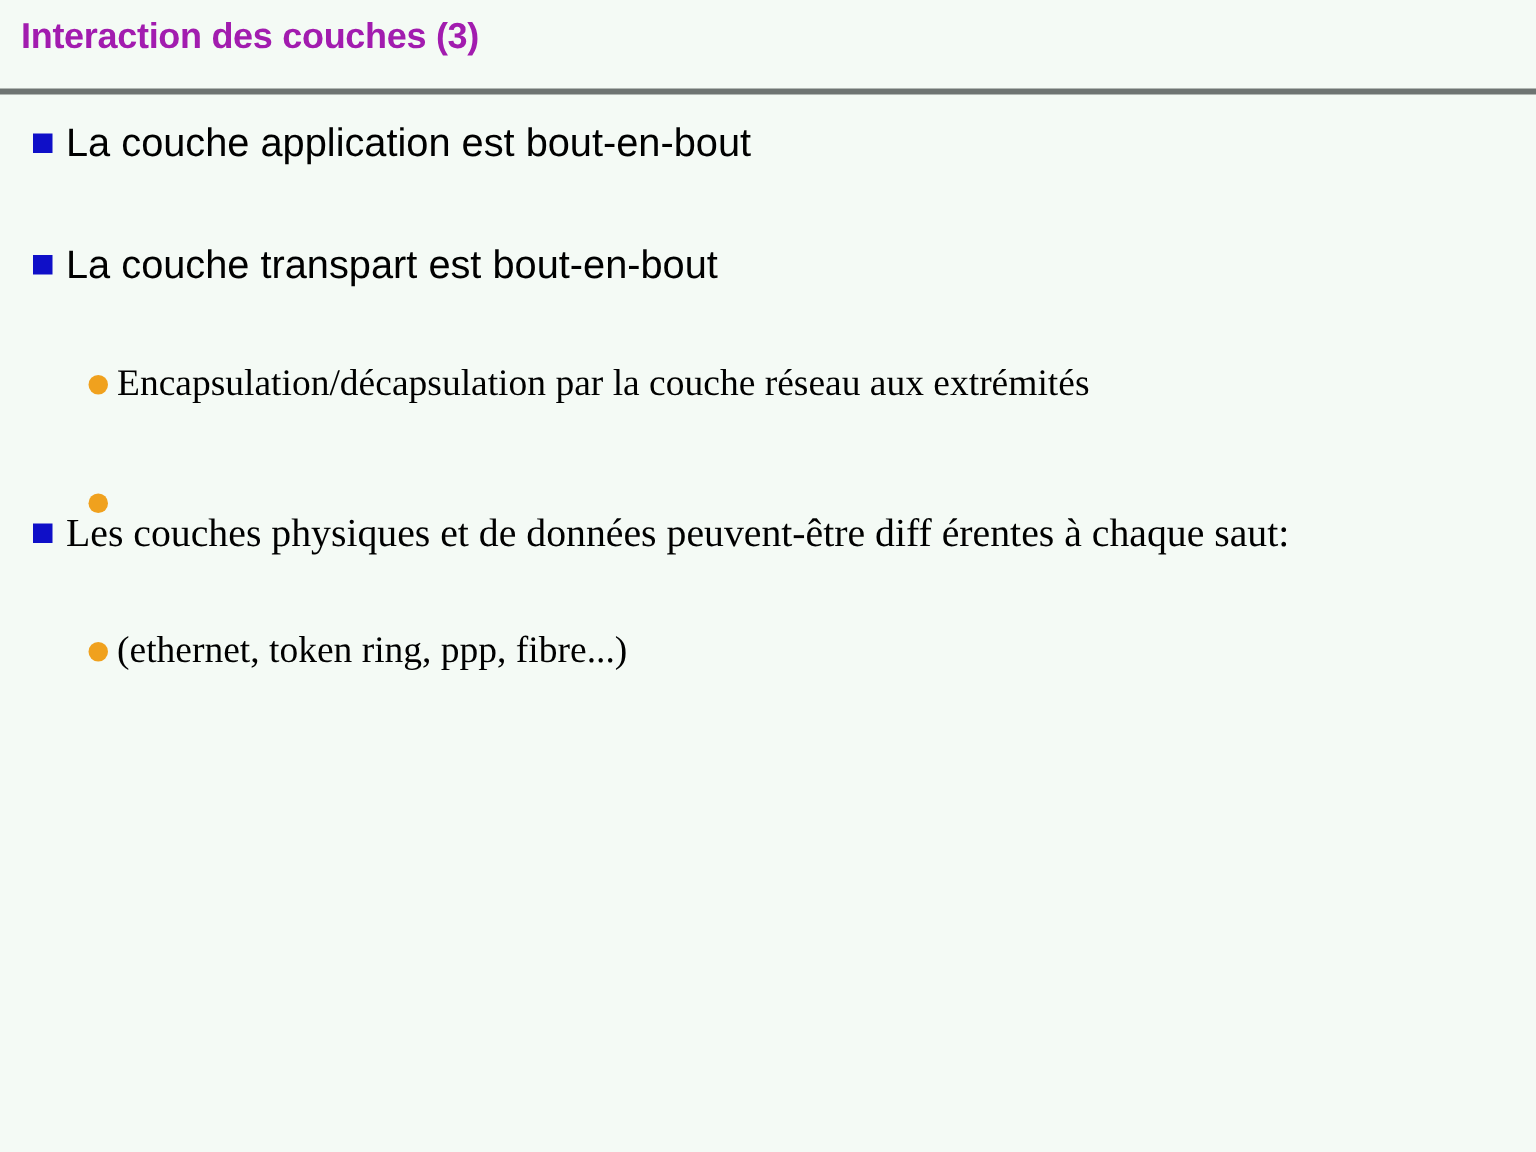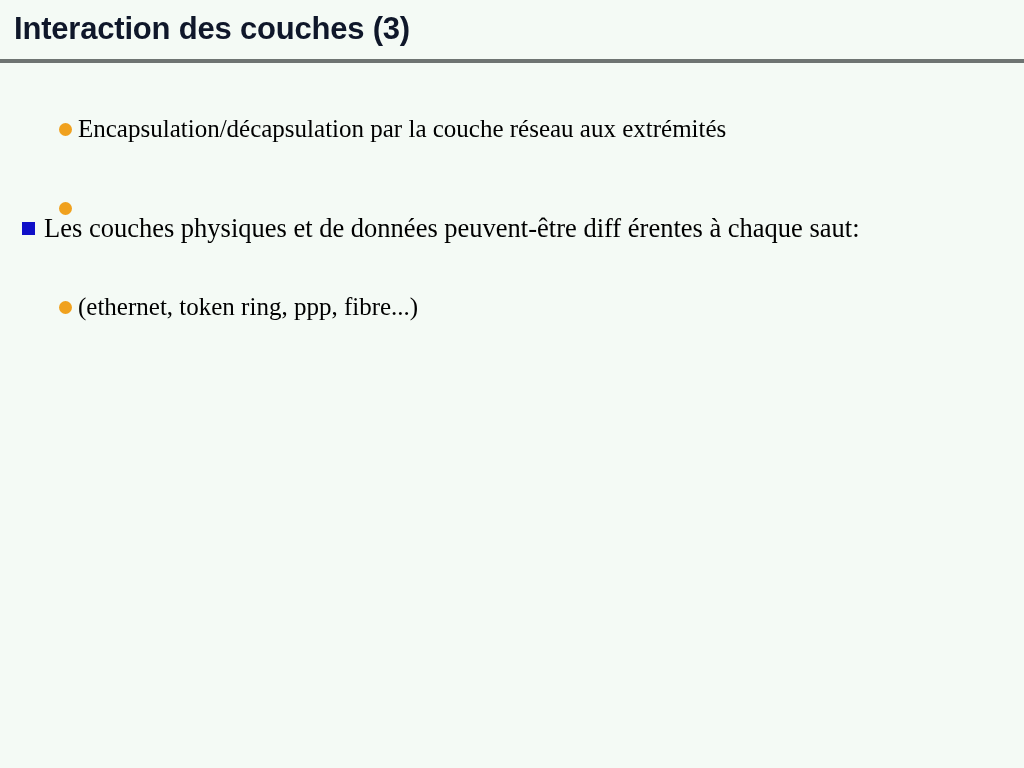--- a/index.html
+++ b/index.html
@@ -21,23 +21,23 @@
     height: 768px;
     background: #f4faf5;
     box-sizing: border-box;
   }
 
   
   .slide-title {
     position: absolute;
     left: 14px;
     top: 12px;
-    font-size: 31px;
+    font-size: 24px;
     font-weight: bold;
-    color: #0f172a;
+    color: #a21caf;
     letter-spacing: -0.2px;
     white-space: nowrap;
     line-height: 1.1;
   }
 
   .title-rule {
     position: absolute;
     left: 0;
     top: 59px;
     width: 1024px;
@@ -113,21 +113,29 @@
 <body>
 
 <div class="slide">
 
   <div class="slide-title">Interaction des couches (3)</div>
 
   <div class="title-rule"></div>
 
   <div class="body-area">
 
+    <div class="bullet-row lvl1 gap-item1">
+      <span class="marker"></span>
+      <span class="txt">La couche application est bout-en-bout</span>
+    </div>
 
+    <div class="bullet-row lvl1 gap-item2">
+      <span class="marker"></span>
+      <span class="txt">La couche transpart est bout-en-bout</span>
+    </div>
 
     <div class="bullet-row lvl2 gap-item3">
       <span class="marker"></span>
       <span class="txt">Encapsulation/décapsulation par la couche réseau aux extrémités</span>
     </div>
 
 
     <div class="bullet-row lvl2 gap-item5">
       <span class="marker"></span>
     </div>

